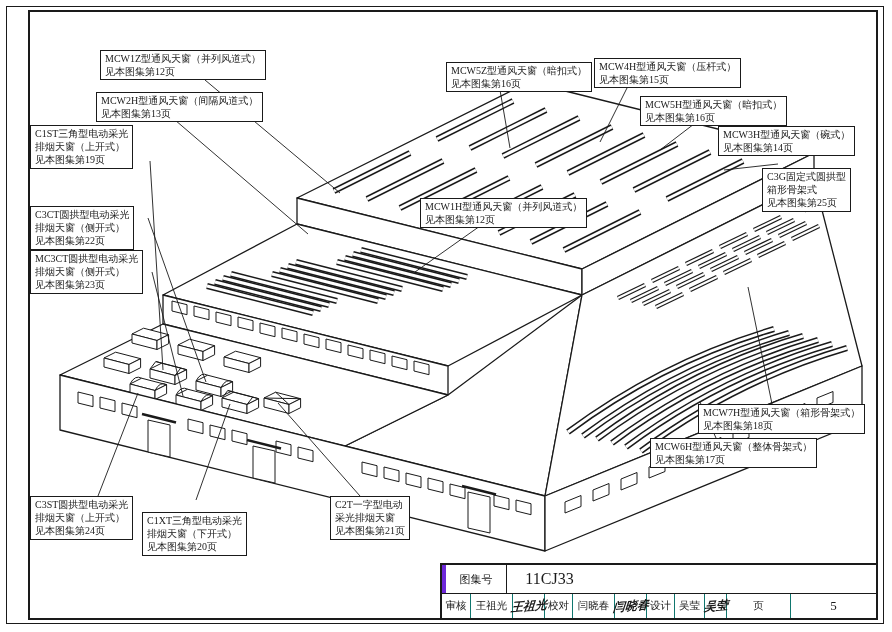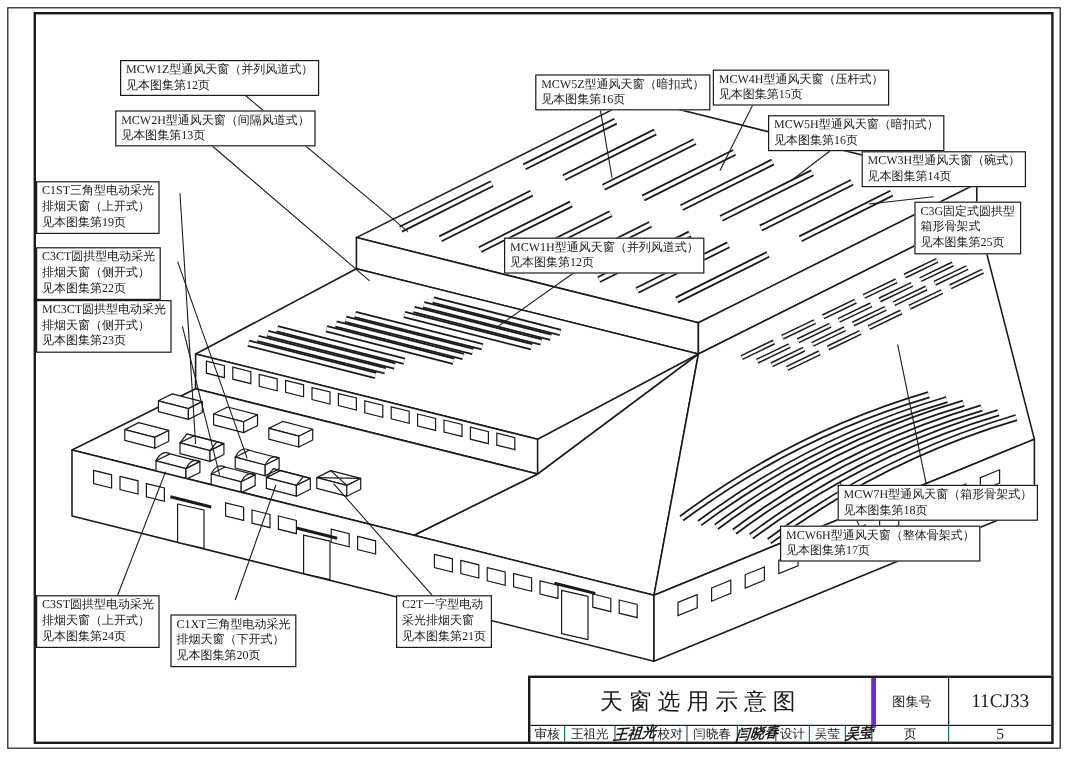--- a/index.html
+++ b/index.html
@@ -20,21 +20,21 @@
   .ld{stroke:#1a1a1a;stroke-width:0.9}
   .cn{stroke:#1a1a1a;stroke-width:2.5;fill:none}
   .callout{position:absolute;border:1px solid #1a1a1a;background:#fff;padding:1px 4px;
     font-size:10px;line-height:1.32;white-space:nowrap;z-index:3}
   .tb{position:absolute;left:440px;top:563px;width:438px;height:57px;border:2px solid #1a1a1a;
     background:#fff;display:flex;flex-direction:column;z-index:4}
   .tb-r1{flex:1;display:flex;align-items:stretch}
   .tb-title{flex:1;display:flex;align-items:center;justify-content:center;font-size:19px;letter-spacing:5px}
   .tb-lab1{width:64px;border-left:4px solid #6d28d9;display:flex;align-items:center;justify-content:center;font-size:11px}
   .tb-val1{width:86px;border-left:1px solid #1a1a1a;display:flex;align-items:center;justify-content:center;font-size:16px}
-  .tb-r2{height:14px;display:flex;border-top:1px solid #1a1a1a;align-items:stretch}
+  .tb-r2{height:25px;display:flex;border-top:1px solid #1a1a1a;align-items:stretch}
   .tb-r2 .c{display:flex;align-items:center;justify-content:center;font-size:10.5px;border-left:1px solid #0f766e;overflow:visible}
   .tb-r2 .c:first-child{border-left:none}
   .c.w-lab{width:28px}.c.w-name{width:42px}.c.w-sig{width:32px}
   .c.w-name2{width:30px}.c.w-sig2{width:22px}
   .c.w-pg{width:64px}.c.w-pgv{width:86px;font-size:13px}
   .sig{font-style:italic;font-weight:bold;font-size:12px;transform:rotate(-5deg) skewX(-10deg);white-space:nowrap}
 </style>
 </head>
 <body>
 
@@ -255,21 +255,21 @@
 </svg>
 
 <div class="callout" style="left:100px;top:50px">
   <div>MCW1Z型通风天窗（并列风道式）</div>
   <div>见本图集第12页</div>
 </div>
 <div class="callout" style="left:96px;top:92px">
   <div>MCW2H型通风天窗（间隔风道式）</div>
   <div>见本图集第13页</div>
 </div>
-<div class="callout" style="left:30px;top:151px">
+<div class="callout" style="left:30px;top:125px">
   <div>C1ST三角型电动采光</div>
   <div>排烟天窗（上开式）</div>
   <div>见本图集第19页</div>
 </div>
 <div class="callout" style="left:30px;top:206px">
   <div>C3CT圆拱型电动采光</div>
   <div>排烟天窗（侧开式）</div>
   <div>见本图集第22页</div>
 </div>
 <div class="callout" style="left:30px;top:250px">
@@ -321,21 +321,20 @@
   <div>见本图集第20页</div>
 </div>
 <div class="callout" style="left:330px;top:496px">
   <div>C2T一字型电动</div>
   <div>采光排烟天窗</div>
   <div>见本图集第21页</div>
 </div>
 
 <div class="tb">
   <div class="tb-r1">
-    <div class="tb-title">天窗选用示意图</div>
     <div class="tb-lab1">图集号</div>
     <div class="tb-val1">11CJ33</div>
   </div>
   <div class="tb-r2">
     <div class="c w-lab">审核</div>
     <div class="c w-name">王祖光</div>
     <div class="c w-sig">
         <span class="sig">王祖光</span>
       </div>
     <div class="c w-lab">校对</div>

